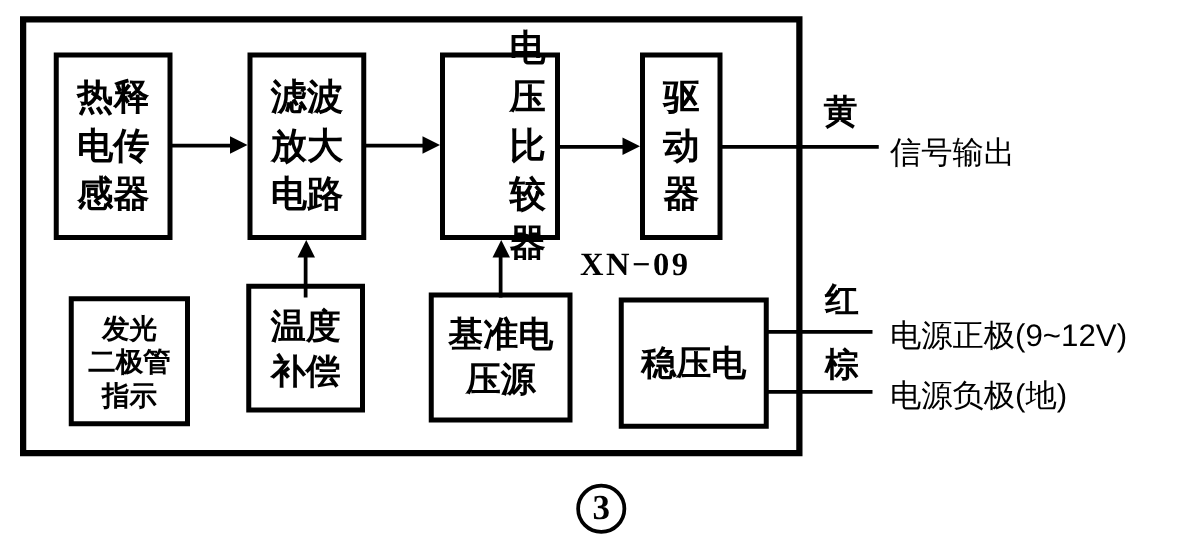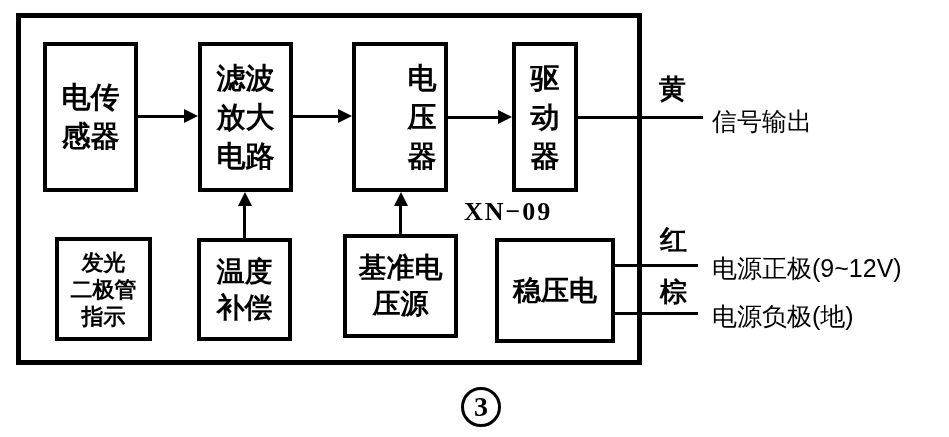--- a/index.html
+++ b/index.html
@@ -99,48 +99,50 @@
   }
 </style>
 </head>
 <body>
 
 <div class="stage">
 
   <div class="outer-box"></div>
 
   <div class="block f29" style="left:43px; top:42px; width:95px; height:150px;">
+    <span class="ln">热释</span>
     <span class="ln">电传</span>
     <span class="ln">感器</span>
   </div>
 
   <div class="block f29" style="left:198px; top:42px; width:95px; height:150px;">
     <span class="ln">滤波</span>
     <span class="ln">放大</span>
     <span class="ln">电路</span>
   </div>
 
   <div class="block f29" style="left:352px; top:42px; width:96px; height:150px;padding-left:44px;">
     <span class="ln">电压</span>
+    <span class="ln">比较</span>
     <span class="ln">器</span>
   </div>
 
   <div class="block f29" style="left:512px; top:42px; width:66px; height:150px;">
     <span class="ln">驱</span>
     <span class="ln">动</span>
     <span class="ln">器</span>
   </div>
 
   <div class="block f22" style="left:55px; top:237px; width:97px; height:104px;text-align:right;">
     <span class="ln">发光</span>
     <span class="ln">二极管</span>
     <span class="ln">指示</span>
   </div>
 
-  <div class="block f28" style="left:197px; top:238px; width:95px; height:103px;">
+  <div class="block f28" style="left:197px; top:227px; width:95px; height:103px;">
     <span class="ln">温度</span>
     <span class="ln">补偿</span>
   </div>
 
   <div class="block f28" style="left:343px; top:234px; width:115px; height:104px;justify-content:center;">
     <span class="ln">基准电</span>
     <span class="ln">压源</span>
   </div>
 
   <div class="block f28" style="left:495px; top:238px; width:120px; height:105px;">

